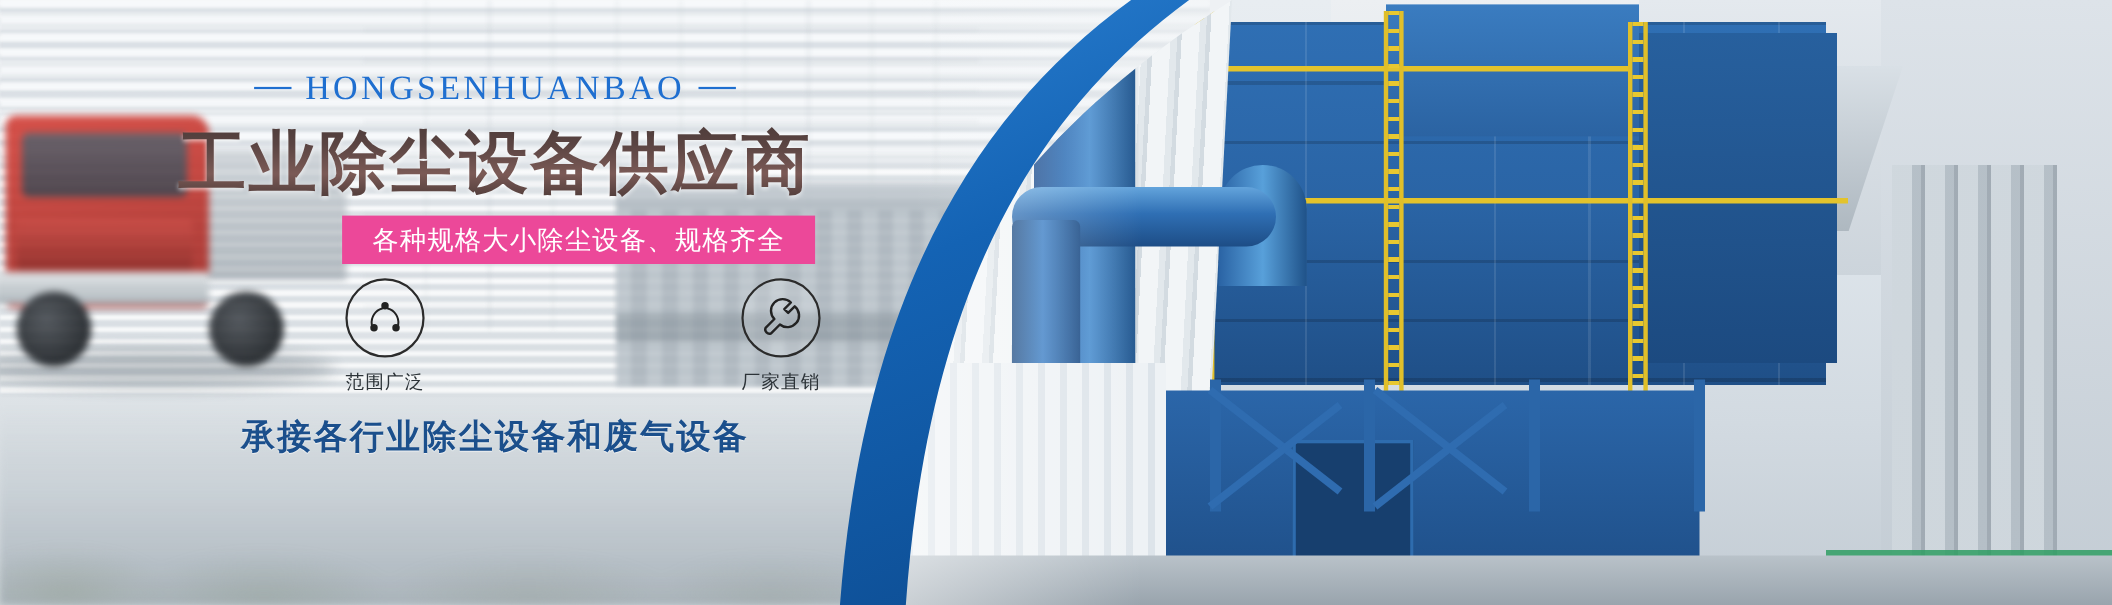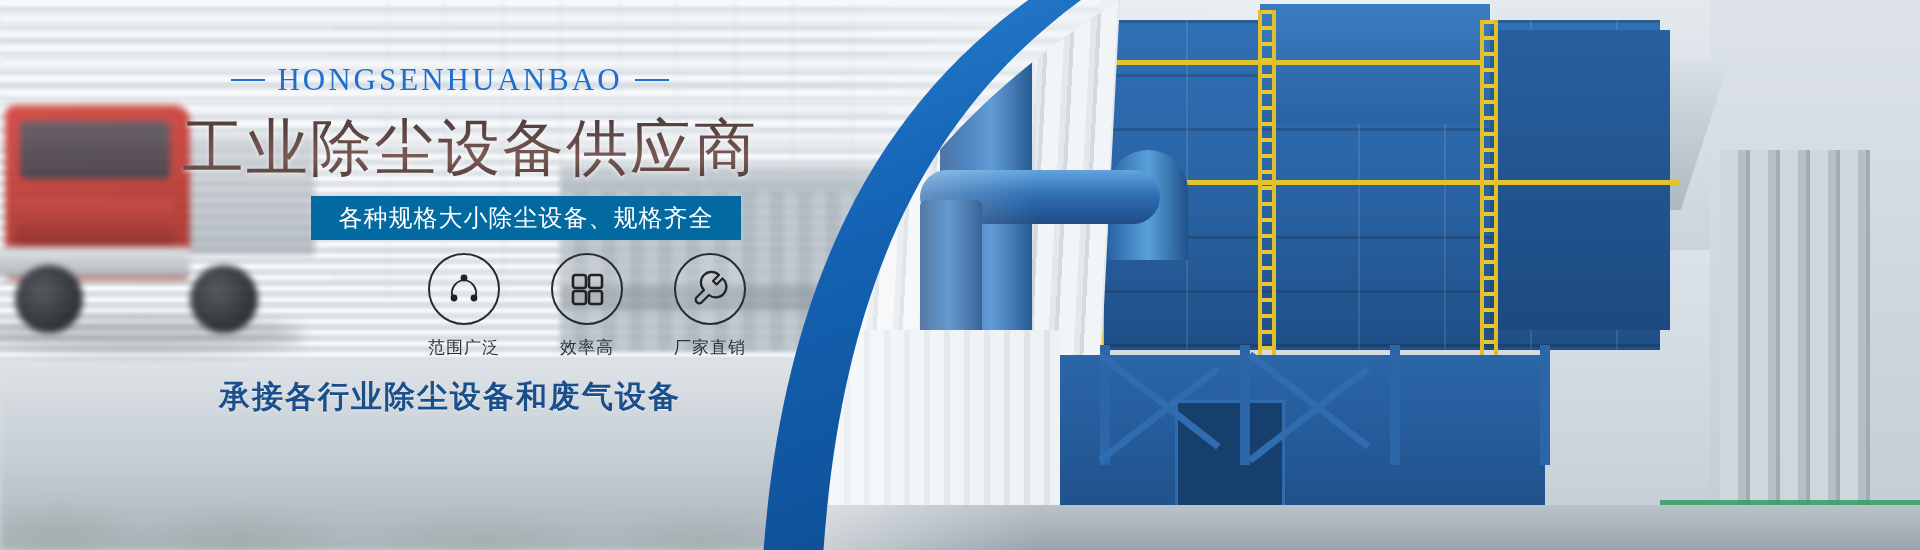--- a/index.html
+++ b/index.html
@@ -130,31 +130,31 @@
   .arc{position:absolute;left:760px;top:-60px;width:430px;height:680px;pointer-events:none;}
 
   
   .content{position:absolute;left:0;top:0;width:900px;height:447px;}
   .eyebrow{position:absolute;left:0;top:62px;width:900px;text-align:center;
     font-family:"Liberation Serif","DejaVu Serif",serif;
     font-size:31px;letter-spacing:3px;color:#1f6fd0;white-space:nowrap;}
   .eyebrow .dash{display:inline-block;vertical-align:middle;width:34px;height:2px;background:#1f6fd0;margin:0 12px 6px;}
   .title{position:absolute;left:0;top:106px;width:900px;text-align:center;
     font-family:"DejaVu Sans","Liberation Sans",sans-serif;
-    font-size:62px;font-weight:400;letter-spacing:2px;white-space:nowrap;
+    font-size:62px;font-weight:700;letter-spacing:2px;white-space:nowrap;
     background:linear-gradient(180deg,#4a3a38 0%,#5a4442 30%,#7b5a56 62%,#3d2f2d 100%);
     -webkit-background-clip:text;background-clip:text;color:transparent;
     -webkit-text-fill-color:transparent;
-    filter:drop-shadow(0 2px 2px rgba(255,255,255,.6));padding-left:20px;}
-  .subbar{position:absolute;left:311px;top:196px;width:430px;height:44px;background:#0369a1;
+    filter:drop-shadow(0 2px 2px rgba(255,255,255,.6));}
+  .subbar{position:absolute;left:311px;top:196px;width:430px;height:44px;background:#ec4899;
     display:flex;align-items:center;justify-content:center;}
   .subbar span{color:#ffffff;font-size:24px;letter-spacing:1px;white-space:nowrap;
     font-family:"DejaVu Sans","Liberation Sans",sans-serif;}
 
-  .features{position:absolute;left:300px;top:253px;width:460px;display:flex;justify-content:flex-end;gap:23px;}
+  .features{position:absolute;left:300px;top:253px;width:460px;display:flex;justify-content:space-between;gap:23px;}
   .feature{width:100px;text-align:center;}
   .fcircle{width:68px;height:68px;border-radius:50%;border:2px solid #2b2b2b;margin:0 auto;
     display:flex;align-items:center;justify-content:center;background:rgba(255,255,255,.12);}
   .flabel{margin-top:11px;font-size:17px;color:#2c3338;letter-spacing:1px;white-space:nowrap;
     font-family:"DejaVu Sans","Liberation Sans",sans-serif;}
 
   .tagline{position:absolute;left:0;top:376px;width:900px;text-align:center;
     font-size:31px;font-weight:700;color:#1b4f8c;letter-spacing:2px;white-space:nowrap;
     font-family:"DejaVu Sans","Liberation Sans",sans-serif;
     text-shadow:0 1px 1px rgba(255,255,255,.65);}
@@ -269,31 +269,20 @@
             <circle cx="20" cy="9" r="3.4" fill="#222"></circle>
             <circle cx="10" cy="29" r="3.4" fill="#222"></circle>
             <circle cx="30" cy="29" r="3.4" fill="#222"></circle>
             <path d="M 8 26 A 13 13 0 0 1 17.5 11.5" stroke="#222" stroke-width="1.8" fill="none" stroke-linecap="round"></path>
             <path d="M 22.5 11.5 A 13 13 0 0 1 32 26" stroke="#222" stroke-width="1.8" fill="none" stroke-linecap="round"></path>
           </svg>
         </div>
         <div class="flabel">范围广泛</div>
       </div>
 
-      <div class="feature">
-        <div class="fcircle">
-          <svg width="38" height="38" viewBox="0 0 38 38">
-            <rect x="5" y="5" width="13" height="13" rx="2.5" fill="none" stroke="#222" stroke-width="2.6"></rect>
-            <rect x="21" y="5" width="13" height="13" rx="2.5" fill="none" stroke="#222" stroke-width="2.6"></rect>
-            <rect x="5" y="21" width="13" height="13" rx="2.5" fill="none" stroke="#222" stroke-width="2.6"></rect>
-            <rect x="21" y="21" width="13" height="13" rx="2.5" fill="none" stroke="#222" stroke-width="2.6"></rect>
-          </svg>
-        </div>
-        <div class="flabel">效率高</div>
-      </div>
 
       <div class="feature">
         <div class="fcircle">
           <svg width="42" height="42" viewBox="0 0 42 42">
             <path d="M 30 7 L 24 13 L 27.5 16.5 L 33.5 10.5 A 10.5 10.5 0 0 1 20 27 L 12 35 A 3.8 3.8 0 0 1 7 30 L 15 22 A 10.5 10.5 0 0 1 30 7 Z" fill="none" stroke="#222" stroke-width="2.2" stroke-linejoin="round"></path>
           </svg>
         </div>
         <div class="flabel">厂家直销</div>
       </div>
 

